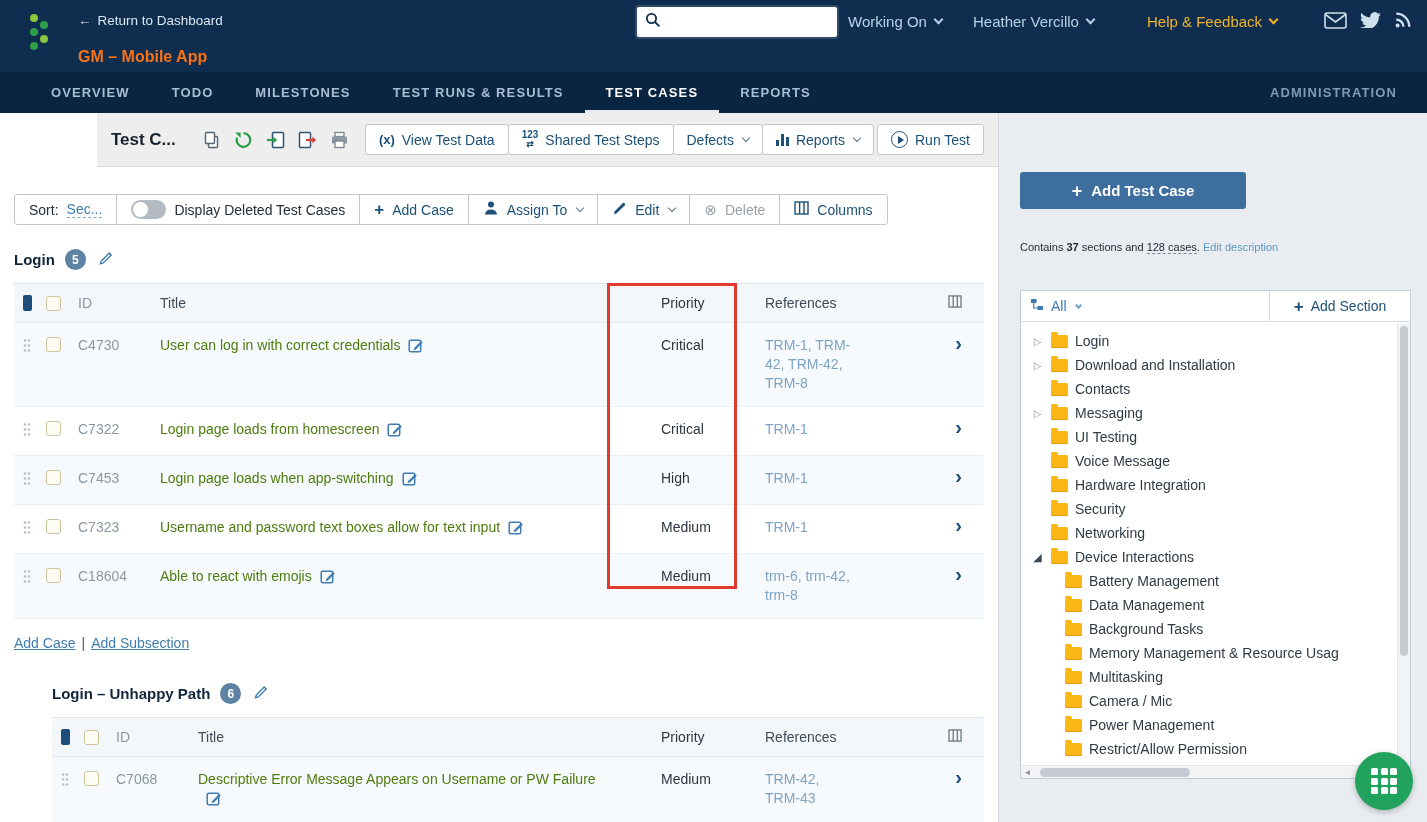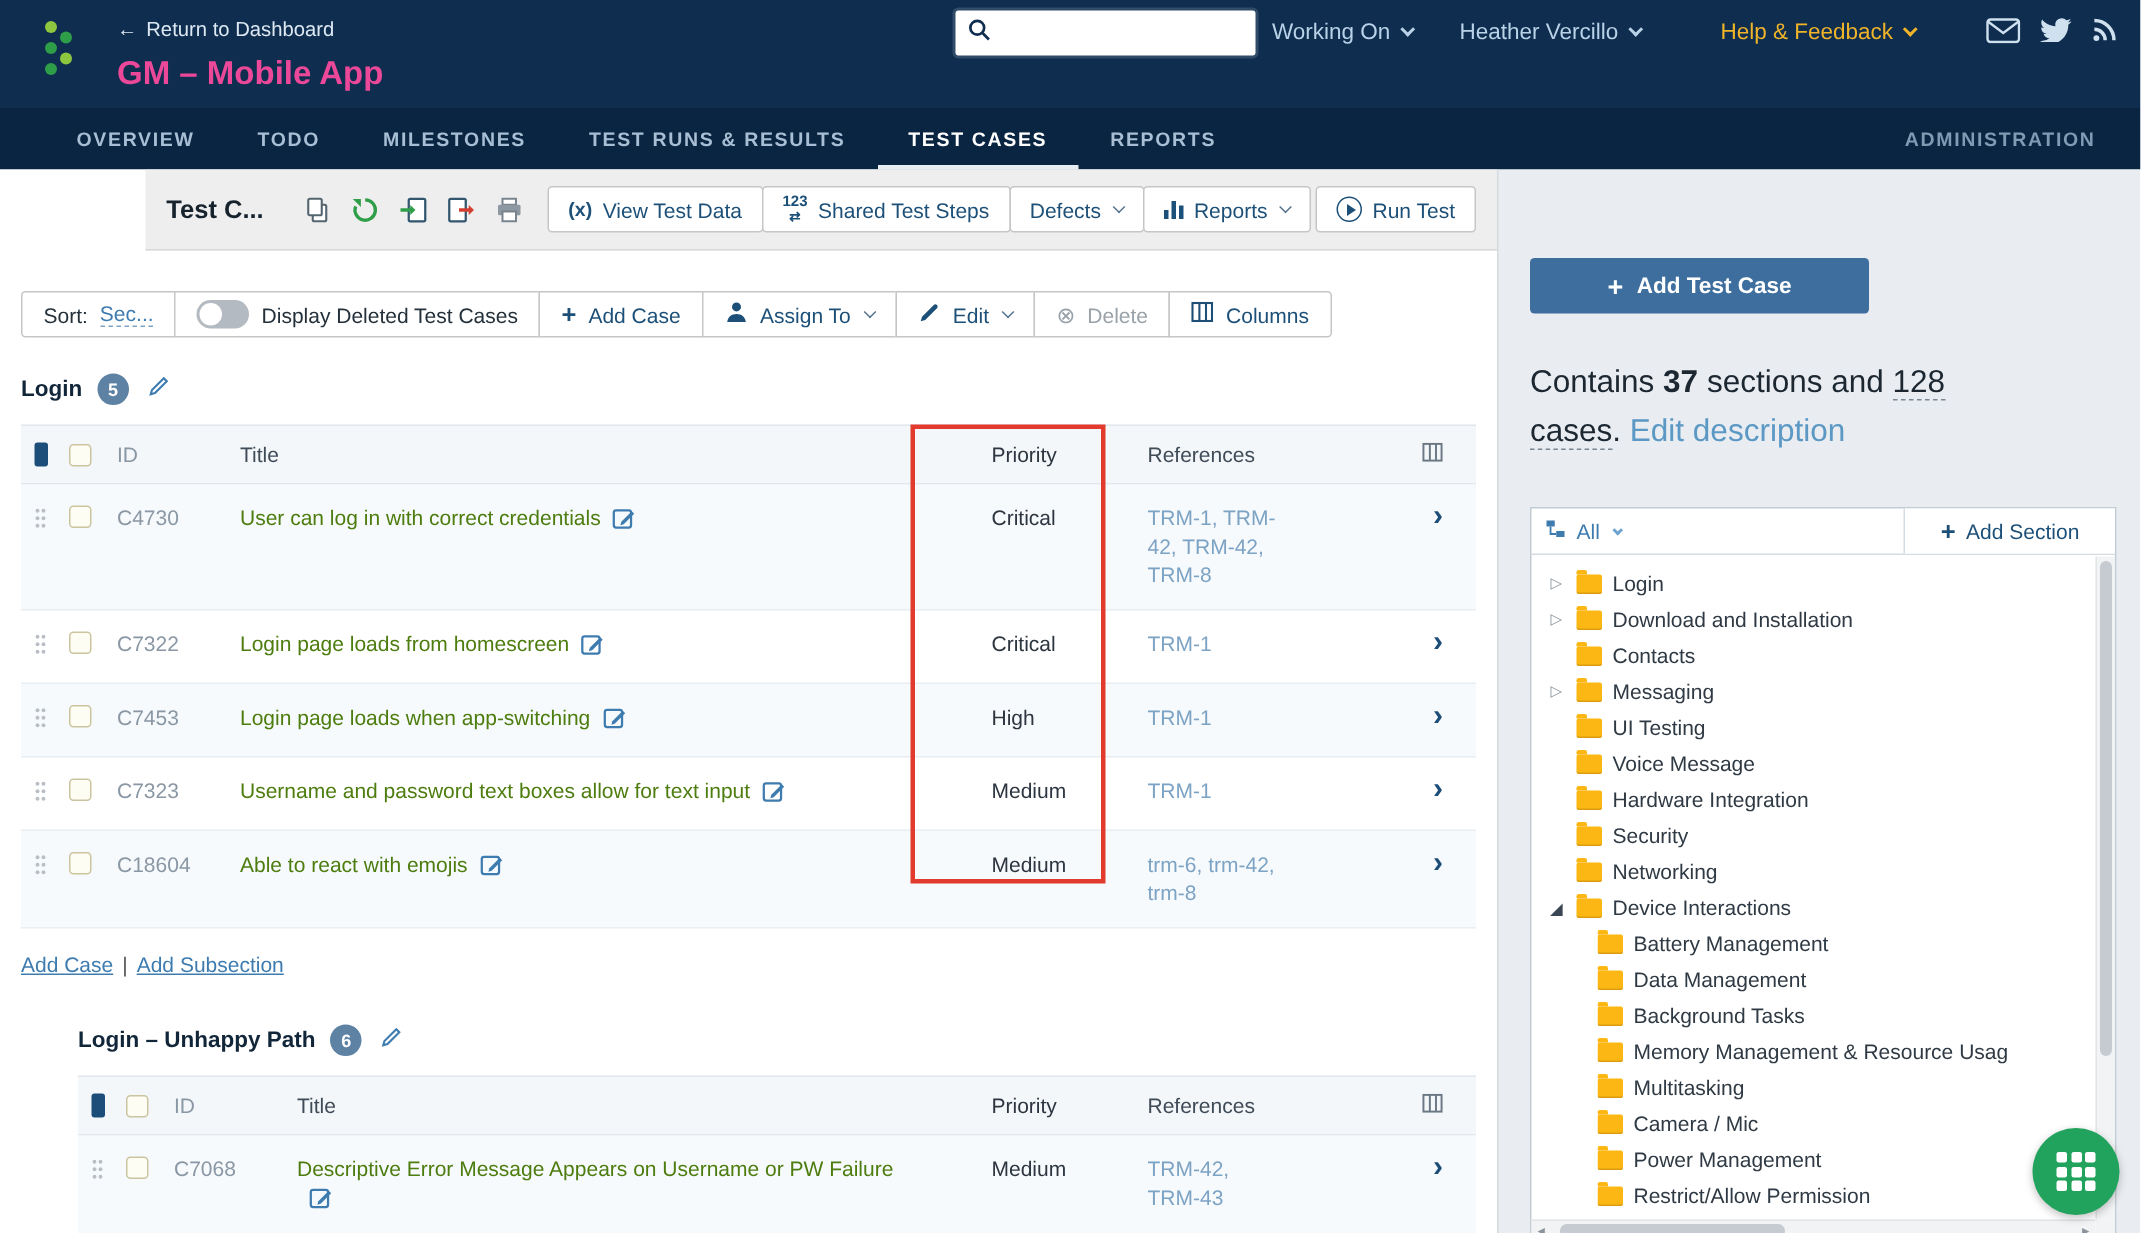--- a/index.html
+++ b/index.html
@@ -6,21 +6,21 @@
   html,body { width:1427px; height:822px; overflow:hidden; background:#fff;
     font-family:"Liberation Sans", sans-serif; -webkit-font-smoothing:antialiased; }
   a { text-decoration:none; cursor:pointer; }
   .app { width:1427px; height:822px; display:flex; flex-direction:column; }
 
   
   .topbar { height:72px; background:#0e2d4f; position:relative; flex:0 0 auto; display:flex; }
   .logo { margin:12px 0 0 26px; }
   .title-block { margin:11px 0 0 26px; }
   .return-link { font-size:13.5px; color:#dde8f2; display:inline-flex; gap:6px; align-items:center; }
-  .project-title { font-size:22px; font-weight:700; color:#ec4899; margin-top:7px; }
+  .project-title { font-size:16px; font-weight:700; color:#f97316; margin-top:19px; }
   .search-box { position:absolute; left:637px; top:7px; width:200px; height:30px; background:#fff;
     border-radius:2px; display:flex; align-items:center; padding-left:8px; gap:6px; box-shadow:0 0 0 2px rgba(255,255,255,.15); }
   .search-input { border:none; outline:none; width:155px; font-size:14px; background:transparent; font-family:inherit; }
   .hdr-dd { position:absolute; top:13px; font-size:15px; color:#b9d2e8; display:flex; align-items:center; cursor:pointer; }
   .hdr-dd.help { color:#f0b429; }
   .chev { width:7px; height:7px; border-right:2px solid currentColor; border-bottom:2px solid currentColor;
     transform:rotate(45deg); display:inline-block; margin-left:8px; margin-top:-4px; }
   .hdr-ic { position:absolute; top:10px; display:inline-block; cursor:pointer; }
 
   
@@ -112,21 +112,21 @@
   .foot-links .sep { color:#555; margin:0 6px; }
   .subsection { margin-top:32px; }
   .subsection .section-head { margin-left:52px; }
 
   
   .sb-inner { padding:59px 0 0 21px; height:100%; position:relative; }
   .add-case-btn { width:226px; height:37px; background:#3e6e9d; color:#fff; font-size:15px; font-weight:700;
     border:none; border-radius:3px; display:flex; align-items:center; justify-content:center; gap:9px; cursor:pointer;
     font-family:inherit; }
   .add-case-btn .plus { color:#fff; font-size:18px; }
-  .summary { margin-top:30px; width:330px; font-size:21px; color:#1c2732; line-height:1.55; }
+  .summary { margin-top:30px; width:330px; font-size:11px; color:#1c2732; line-height:1.55; }
   .summary .bold { font-weight:700; }
   .summary .cases-link { border-bottom:1px dashed #7b8894; cursor:pointer; }
   .summary .edit-link { color:#5b98c4; }
 
   .tree-panel { margin-top:34px; width:391px; height:489px; background:#fff; border:1px solid #c2ccd4;
     display:flex; flex-direction:column; position:relative; }
   .tree-head { height:31px; border-bottom:1px solid #d4dbe1; display:flex; align-items:stretch; flex:0 0 auto; }
   .tree-filter { flex:1; display:flex; align-items:center; gap:7px; padding-left:9px; color:#3e7cb0;
     font-size:14px; cursor:pointer; }
   .tree-filter .chev { border-color:#6fa3cf; width:5px; height:5px; margin-left:2px; margin-top:-2px; }

